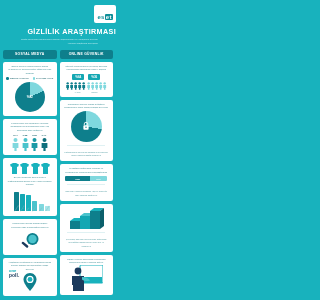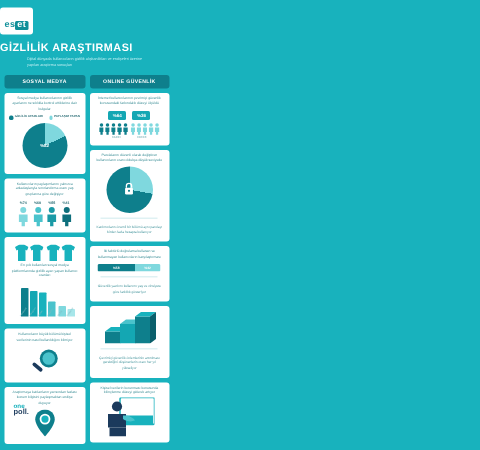--- a/index.html
+++ b/index.html
@@ -5,21 +5,21 @@
   html,body{margin:0;padding:0;}
   body{
     width:116px;height:300px;overflow:hidden;
     background:#18b2bd;
     font-family:"Liberation Sans","DejaVu Sans",sans-serif;
     -webkit-font-smoothing:antialiased;
   }
   .page{position:relative;width:116px;height:300px;background:#18b2bd;}
 
   
-  .header{padding-top:5px;text-align:left;}
+  .header{padding-top:5px;text-align:right;}
   .logo{
     display:inline-block;background:#ffffff;border-radius:2px;
     padding:1px 3px;line-height:1;
   }
   .logo-text{
     font-size:6px;font-weight:bold;letter-spacing:.4px;color:#0f8f99;
     display:inline-block;
   }
   .logo-text .sq{background:#0f8f99;color:#ffffff;padding:0 1px;border-radius:1px;}
   .title{

